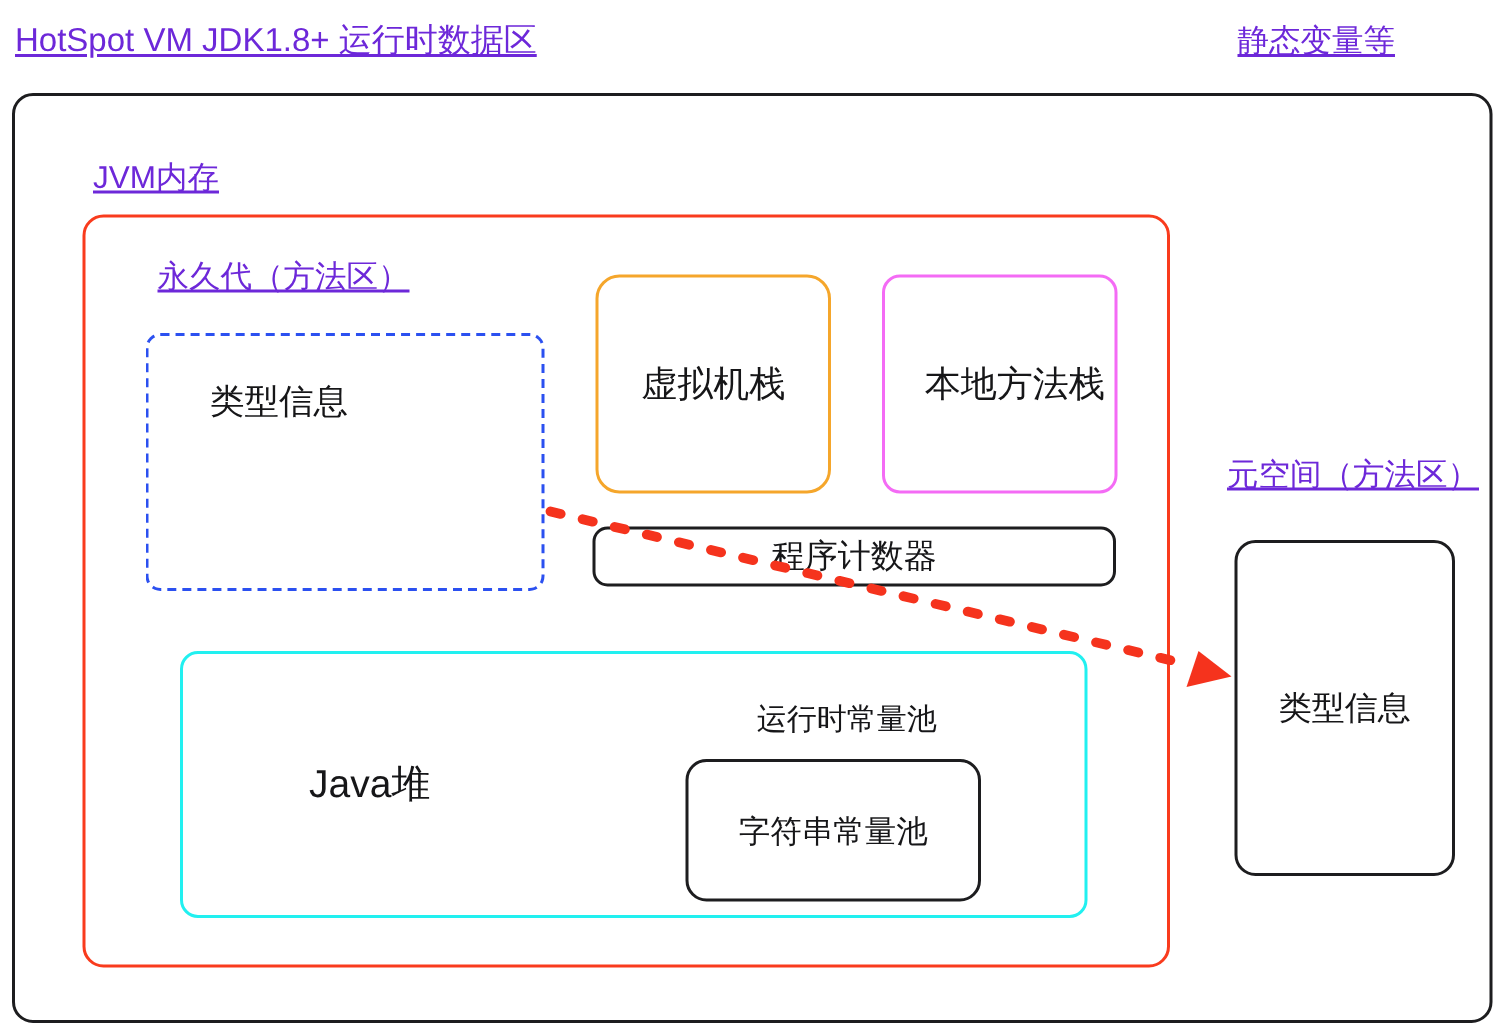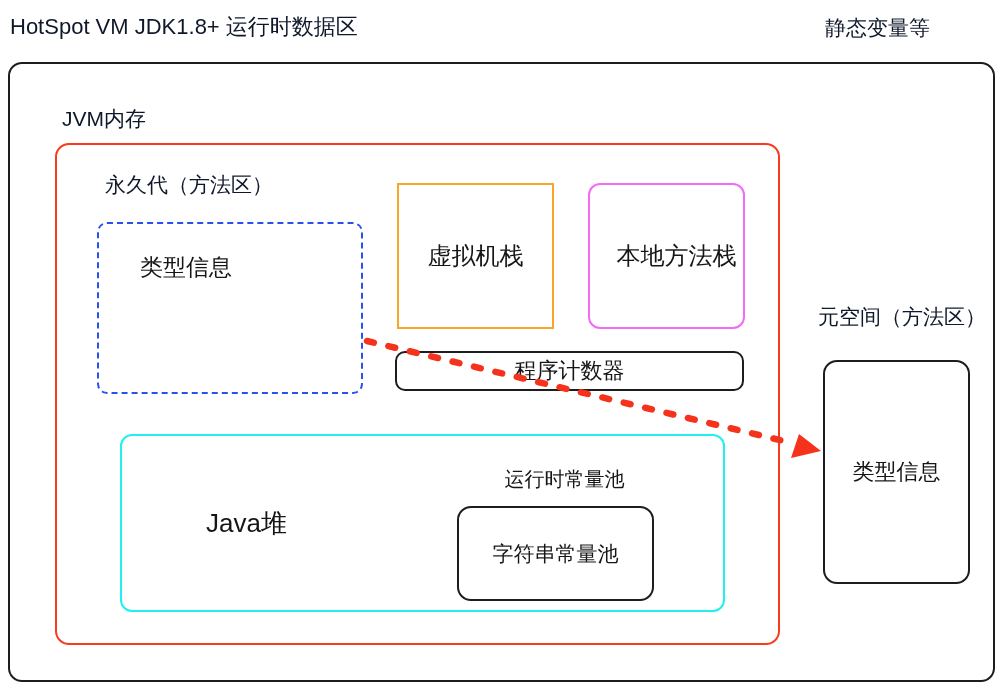--- a/index.html
+++ b/index.html
@@ -8,22 +8,23 @@
     background: #ffffff;
     font-family: "Liberation Sans", "DejaVu Sans", sans-serif;
     color: #161618;
     overflow: hidden;
     position: relative;
   }
   .label {
     position: absolute;
     white-space: nowrap;
     font-weight: 500;
-    color: #0f172a;
+    color: #6d28d9;
     line-height: 1.15;
+    text-decoration: underline;
   }
   .box {
     position: absolute;
     background: transparent;
   }
   
   #page-title   { left: 10px;  top: 14px;  font-size: 22px; }
   #phys-label   { left: 825px; top: 16px;  font-size: 21px; }
 
   
@@ -46,21 +47,21 @@
     border: 2.5px dashed #2b50f0; border-radius: 10px;
   }
   #permgen-typeinfo-label {
     position: absolute; left: 41px; top: 28px;
     font-size: 23px; font-weight: 500; white-space: nowrap;
   }
 
   
   #vmstack-box {
     left: 397px; top: 183px; width: 157px; height: 146px;
-    border: 2px solid #f5a62b; border-radius: 0;
+    border: 2px solid #f5a62b; border-radius: 16px;
     display: flex; align-items: center; justify-content: center;
   }
   #nativestack-box {
     left: 588px; top: 183px; width: 157px; height: 146px;
     border: 2px solid #f46bf5; border-radius: 12px;
     display: flex; align-items: center; justify-content: center; padding-left: 20px;
   }
   #vmstack-box .inner-label, #nativestack-box .inner-label {
     font-size: 24px; font-weight: 500; white-space: nowrap;
   }

